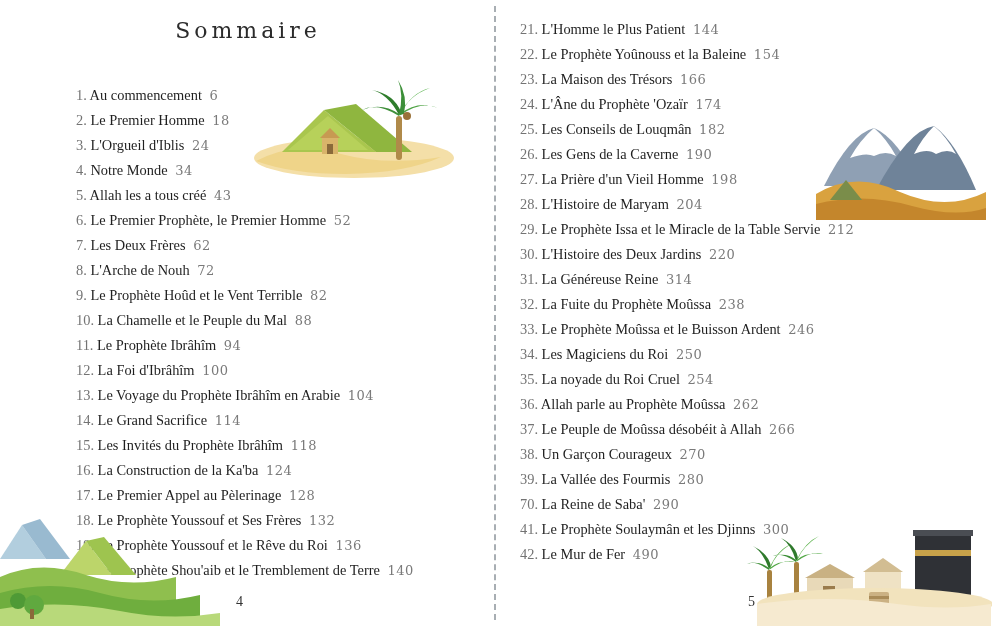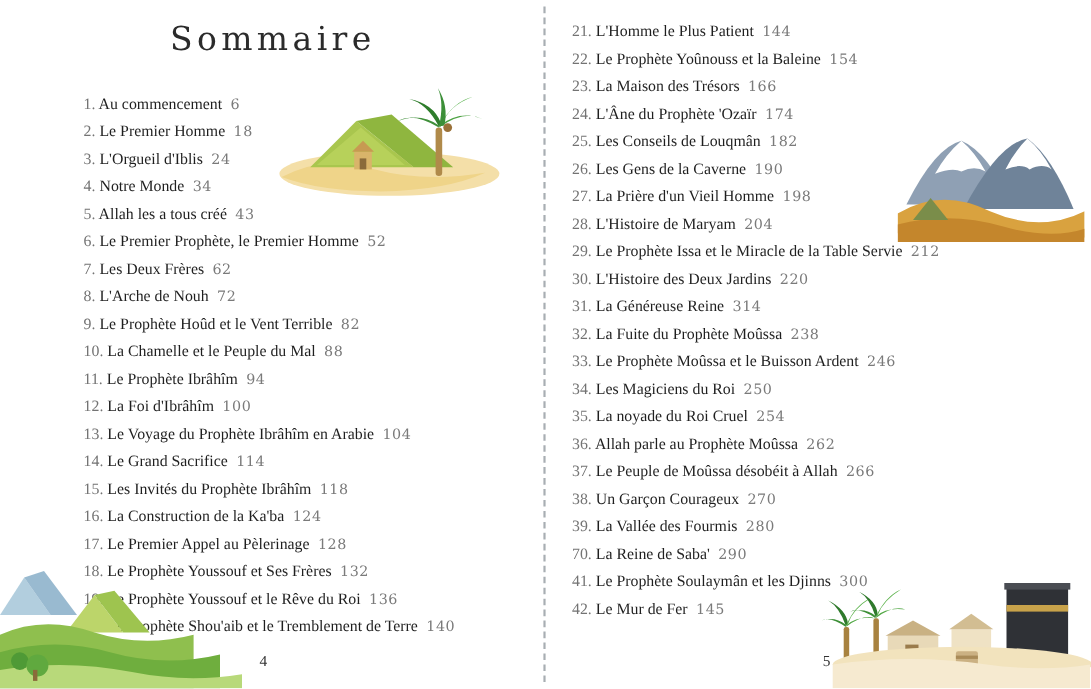--- a/index.html
+++ b/index.html
@@ -40,21 +40,21 @@
     border-left: 2px dashed #9aa0a6;
     opacity: 0.85;
   }
   .title {
     position: absolute;
     top: 18px;
     left: 0;
     width: 100%;
     text-align: center;
     font-family: "DejaVu Serif", serif;
-    font-size: 30px;
+    font-size: 22px;
     letter-spacing: 4px;
     color: #2b2b2b;
     font-weight: 400;
   }
   .toc {
     position: absolute;
     list-style: none;
     margin: 0;
     padding: 0;
   }
@@ -213,21 +213,21 @@
       <li><span class="entry-num">32.</span> <span class="entry-title">La Fuite du Prophète Moûssa</span> <span class="entry-page">238</span></li>
       <li><span class="entry-num">33.</span> <span class="entry-title">Le Prophète Moûssa et le Buisson Ardent</span> <span class="entry-page">246</span></li>
       <li><span class="entry-num">34.</span> <span class="entry-title">Les Magiciens du Roi</span> <span class="entry-page">250</span></li>
       <li><span class="entry-num">35.</span> <span class="entry-title">La noyade du Roi Cruel</span> <span class="entry-page">254</span></li>
       <li><span class="entry-num">36.</span> <span class="entry-title">Allah parle au Prophète Moûssa</span> <span class="entry-page">262</span></li>
       <li><span class="entry-num">37.</span> <span class="entry-title">Le Peuple de Moûssa désobéit à Allah</span> <span class="entry-page">266</span></li>
       <li><span class="entry-num">38.</span> <span class="entry-title">Un Garçon Courageux</span> <span class="entry-page">270</span></li>
       <li><span class="entry-num">39.</span> <span class="entry-title">La Vallée des Fourmis</span> <span class="entry-page">280</span></li>
       <li><span class="entry-num">70.</span> <span class="entry-title">La Reine de Saba'</span> <span class="entry-page">290</span></li>
       <li><span class="entry-num">41.</span> <span class="entry-title">Le Prophète Soulaymân et les Djinns</span> <span class="entry-page">300</span></li>
-      <li><span class="entry-num">42.</span> <span class="entry-title">Le Mur de Fer</span> <span class="entry-page">145</span></li>
+      <li><span class="entry-num">42.</span> <span class="entry-title">Le Mur de Fer</span> <span class="entry-page">490</span></li>
     </ul>
 
     <div class="illus bottom-right">
       <svg width="245" height="110" viewBox="0 0 245 110">
         <rect x="168" y="18" width="56" height="64" fill="#2f3136"></rect>
         <rect x="168" y="34" width="56" height="6" fill="#c8a24a"></rect>
         <rect x="166" y="14" width="60" height="6" fill="#4a4d53"></rect>
         <rect x="60" y="62" width="46" height="22" fill="#e8d9b8"></rect>
         <path d="M58 62 L83 48 L108 62 Z" fill="#c9b183"></path>
         <rect x="76" y="70" width="12" height="14" fill="#9a7b4c"></rect>

